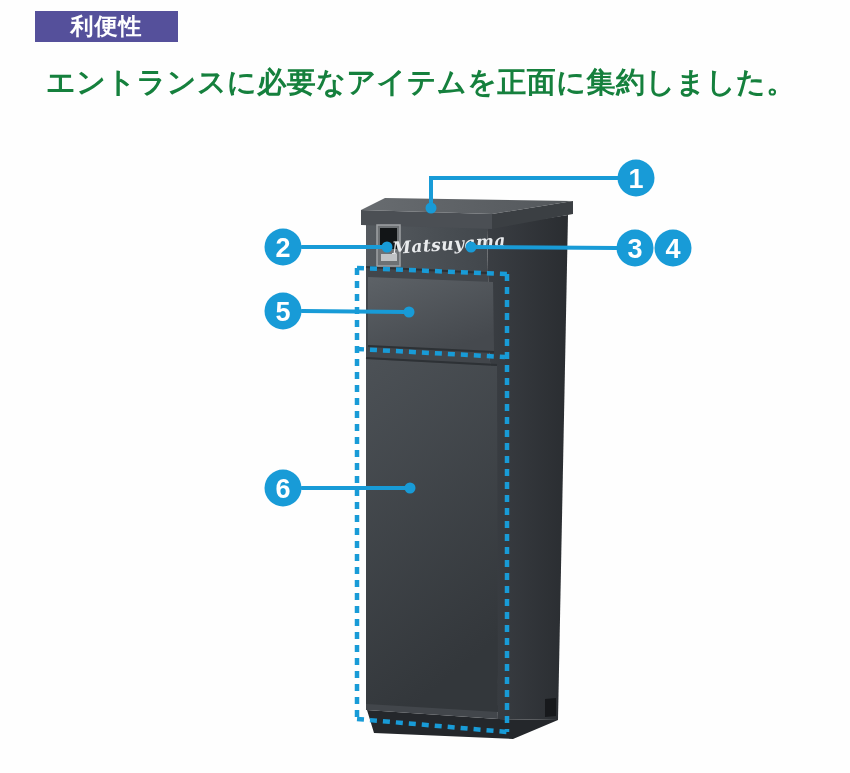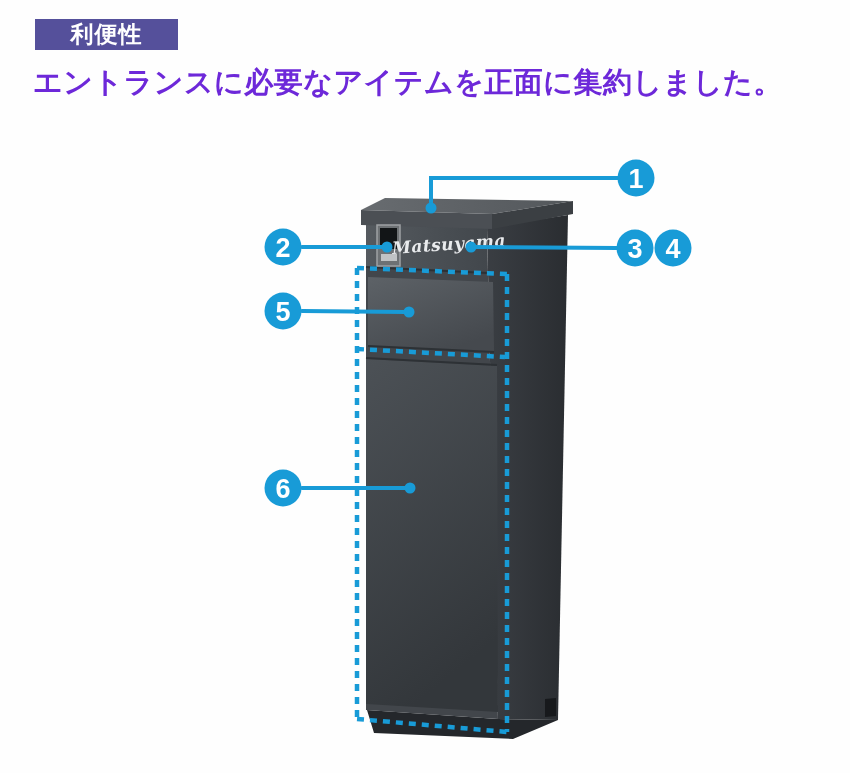--- a/index.html
+++ b/index.html
@@ -1,27 +1,27 @@
 <!DOCTYPE html>
 <html><head>
 <meta charset="utf-8">
 <style>
   html,body{margin:0;padding:0;background:#fff;}
   .canvas{
     position:relative;width:850px;height:773px;background:#fefefe;
     font-family:"Liberation Sans","DejaVu Sans",sans-serif;overflow:hidden;
   }
   .badge{
-    position:absolute;left:35px;top:19px;width:143px;height:31px;
+    position:absolute;left:35px;top:11px;width:143px;height:31px;
     background:#55509b;color:#fff;font-size:23px;font-weight:700;
     display:flex;align-items:center;justify-content:center;letter-spacing:1px;
   }
   .heading{
-    position:absolute;left:33px;top:63px;margin:0;
-    font-size:29px;font-weight:700;color:#6d28d9;letter-spacing:0.5px;
+    position:absolute;left:46px;top:63px;margin:0;
+    font-size:29px;font-weight:700;color:#15803d;letter-spacing:0.5px;
     white-space:nowrap;
     text-align:center;
   }
   svg{position:absolute;left:0;top:0;}
   .callout-num{
     fill:#ffffff;font-size:27px;font-weight:700;
     font-family:"Liberation Sans","DejaVu Sans",sans-serif;
   }
   .script-logo{
     font-family:"DejaVu Serif","Liberation Serif",serif;

